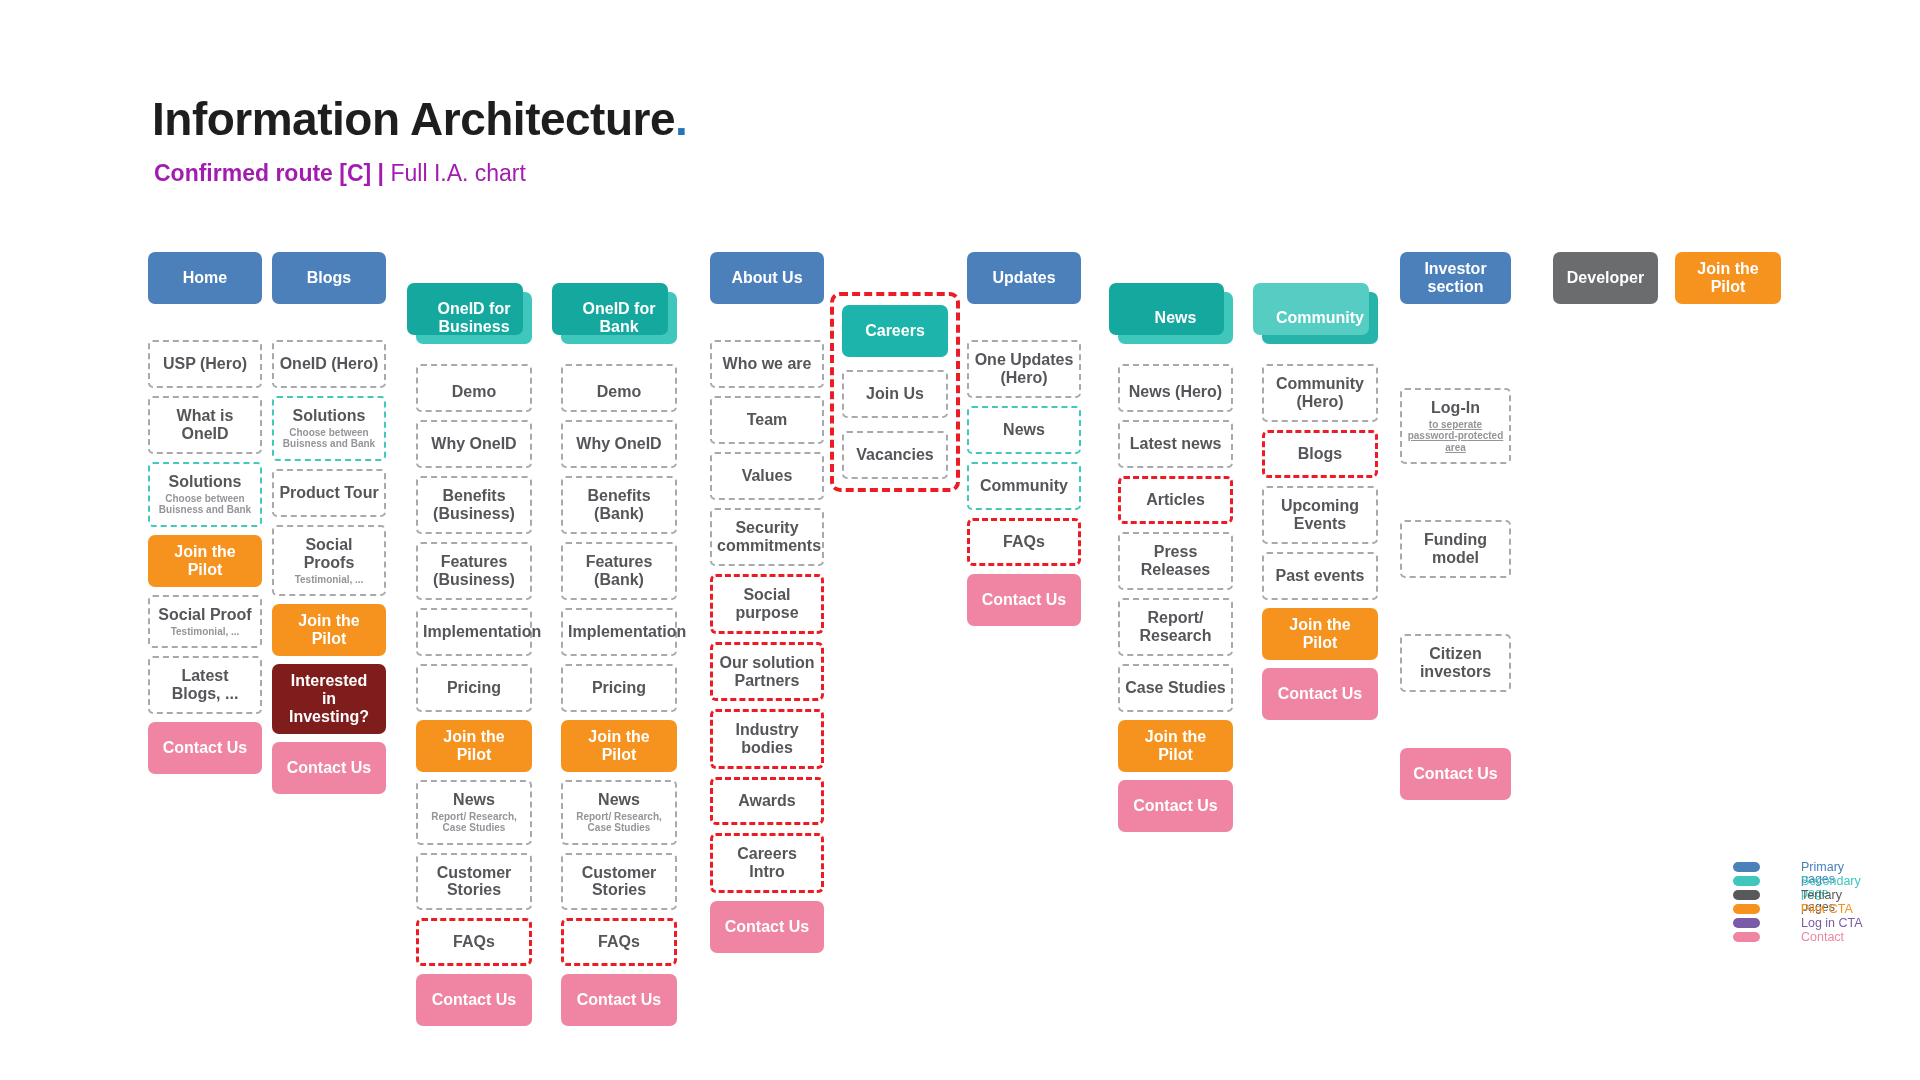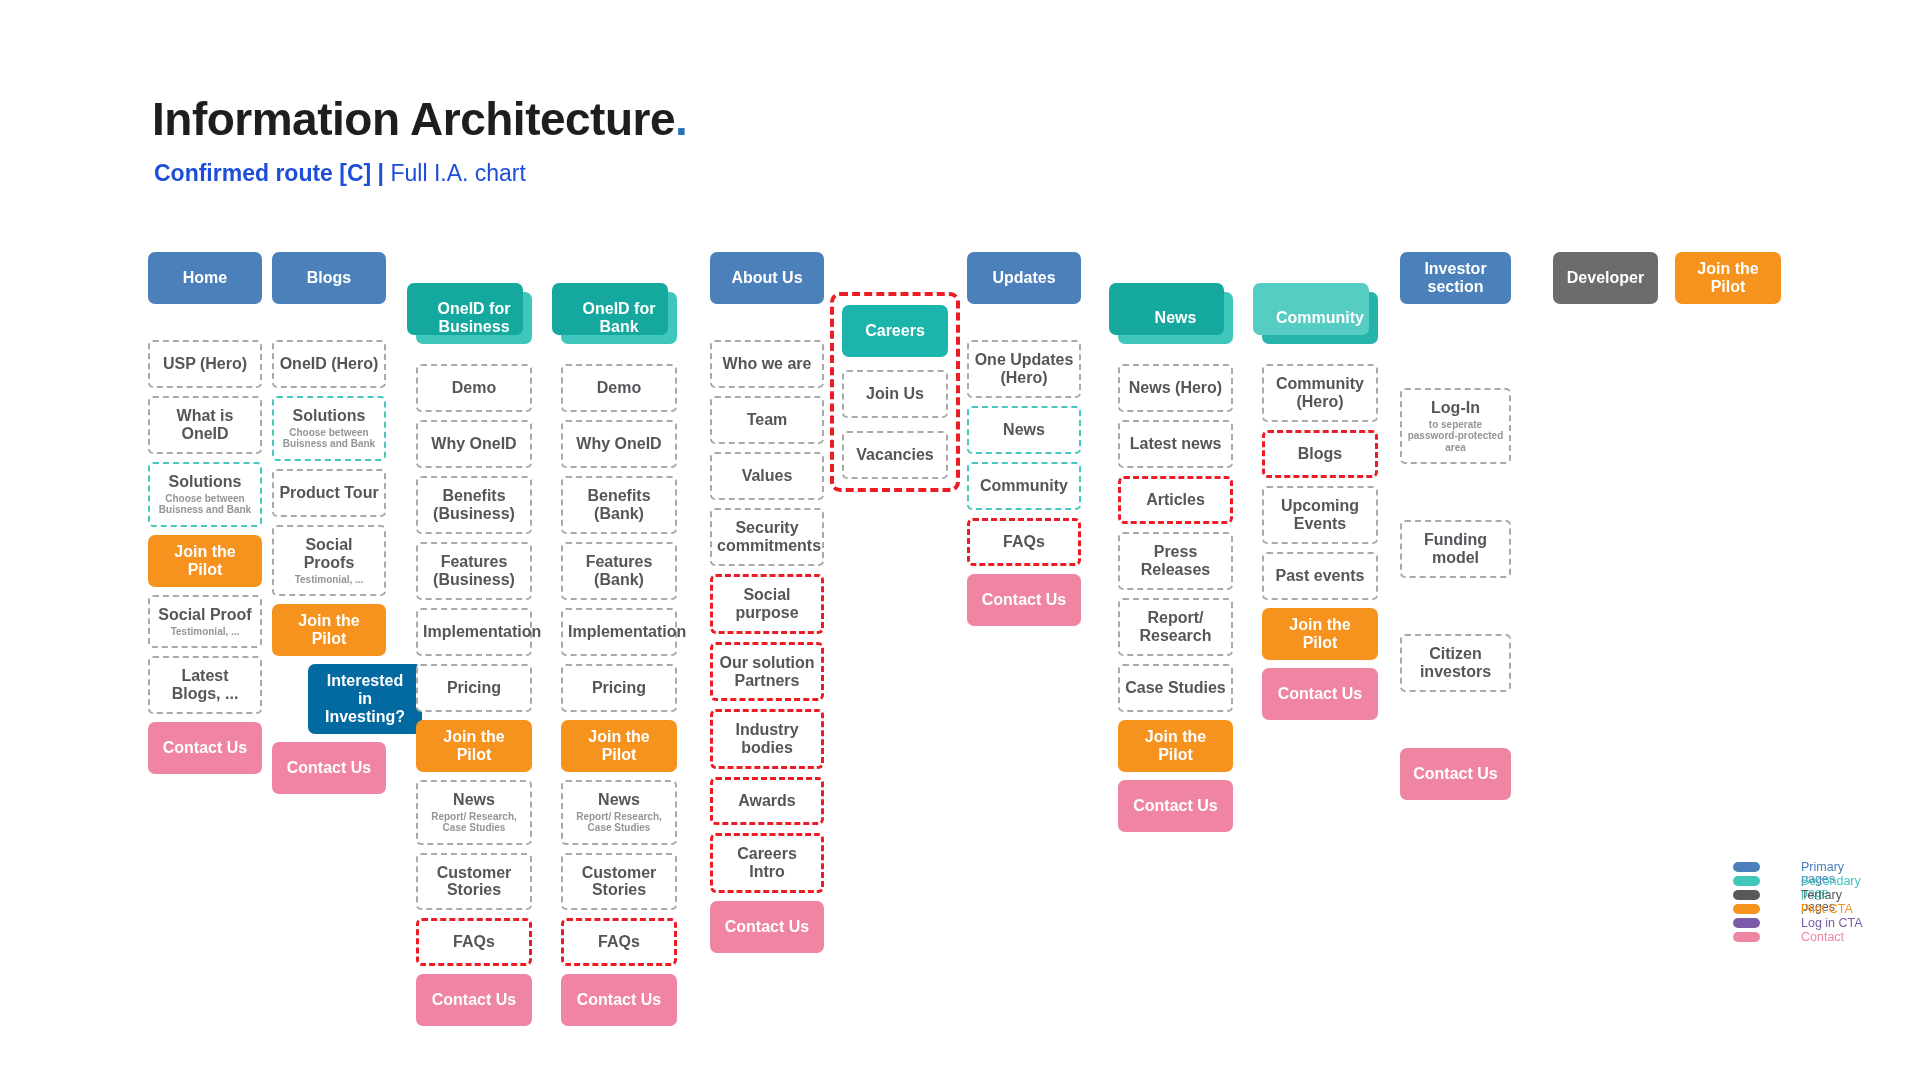--- a/index.html
+++ b/index.html
@@ -4,21 +4,21 @@
 <style>
   * { margin:0; padding:0; box-sizing:border-box; }
   html,body { width:1920px; height:1080px; background:#ffffff; overflow:hidden;
               font-family:"Liberation Sans", sans-serif; }
   #stage { position:relative; width:1920px; height:1080px; background:#fff; }
 
   
   #title { position:absolute; left:152px; top:92px; font-size:46px; font-weight:bold;
            color:#1e1e1e; letter-spacing:-0.5px; }
   #title .dot { color:#2574b9; }
-  #subtitle { position:absolute; left:154px; top:160px; font-size:23px; color:#1d4ed8;text-align:right; }
+  #subtitle { position:absolute; left:154px; top:160px; font-size:23px; color:#a21caf;text-align:right; }
   #subtitle .b { font-weight:bold; }
 
   
   .column { position:absolute; display:flex; flex-direction:column; }
   [data-name="column-home"]           { left:148px;  top:252px; width:114px;justify-content:space-between; }
   [data-name="column-oneid"]          { left:272px;  top:252px; width:114px; }
   [data-name="column-oneid-business"] { left:416px;  top:292px; width:116px; }
   [data-name="column-oneid-bank"]     { left:561px;  top:292px; width:116px; }
   [data-name="column-about-us"]       { left:710px;  top:252px; width:114px; }
   [data-name="column-careers"]        { left:830px;  top:292px; width:130px; }
@@ -29,34 +29,34 @@
   [data-name="column-developer"]      { left:1553px; top:252px; width:105px; }
   [data-name="column-join-pilot"]     { left:1675px; top:252px; width:106px; }
 
   .column.group-red { border:4px dashed #ed1c24; border-radius:10px; padding:9px 8px; }
 
   
   .node { width:100%; text-align:center; display:flex; flex-direction:column;
           justify-content:center; border-radius:5px; }
   .node + .node { margin-top:8px; }
   .node.h-primary + .node, .node.h-tertiary + .node { margin-top:36px; }
-  .node.h-secondary + .node, .node.h-secondary-alt + .node { margin-top:20px; }
+  .node.h-secondary + .node, .node.h-secondary-alt + .node { margin-top:20px;justify-content:flex-end; }
   .group-red .node + .node { margin-top:13px; }
 
   .lbl { font-size:16px; font-weight:bold; line-height:1.12; padding:0 3px; }
   .sub { font-size:10px; font-weight:bold; color:#939598; line-height:1.15; margin-top:2px; padding:0 2px; }
 
   
   .h-primary, .h-secondary, .h-secondary-alt, .h-careers, .h-tertiary,
   .cta, .login, .contact { min-height:52px; border-radius:7px; color:#fff; padding:8px 2px; }
   .h-primary  { background:#4b80bb; }
   .h-tertiary { background:#6b6c6e; }
   .h-careers  { background:#1db5ab; min-height:52px; }
   .cta        { background:#f6921e; }
-  .login      { background:#0369a1;margin-left:36px; }
+  .login      { background:#7f1d1d; }
   .contact    { background:#ef85a2; }
   .cta .lbl, .login .lbl { padding:0 10px; }
 
   
   .h-secondary, .h-secondary-alt { position:relative; background:#3fc7bc; }
   .h-secondary::before, .h-secondary-alt::before {
       content:""; position:absolute; left:-9px; top:-9px; width:100%; height:100%;
       border-radius:7px; z-index:0; }
   .h-secondary::before     { background:#14a89e; }
   .h-secondary-alt         { background:#25b3aa; }
@@ -64,21 +64,21 @@
   .h-secondary .lbl, .h-secondary-alt .lbl { position:relative; z-index:1; }
 
   
   .item, .item-teal, .item-red { background:#fff; color:#55565a; min-height:48px; padding:9px 2px; }
   .item      { border:2px dashed #a7a9ac; }
   .item-teal { border:2px dashed #43c8bc; }
   .item-red  { border:3px dashed #ed1c24; border-radius:6px; }
   .item .lbl, .item-teal .lbl, .item-red .lbl { color:#55565a; }
 
   
-  .sub.tiny { font-size:10px; }
+  .sub.tiny { font-size:10px;text-decoration:underline; }
 
   
   #legend { position:absolute; left:1733px; top:861px; width:130px; }
   .legend-row { display:flex; align-items:flex-start; height:14px; overflow:visible;gap:34px; }
   .legend-pill { width:27px; height:10px; border-radius:5px; margin-right:7px; flex:0 0 auto; margin-top:1px; }
   .legend-label { font-size:12.5px; line-height:12px; width:72px; overflow:visible; }
 </style>
 </head>
 <body>
 

